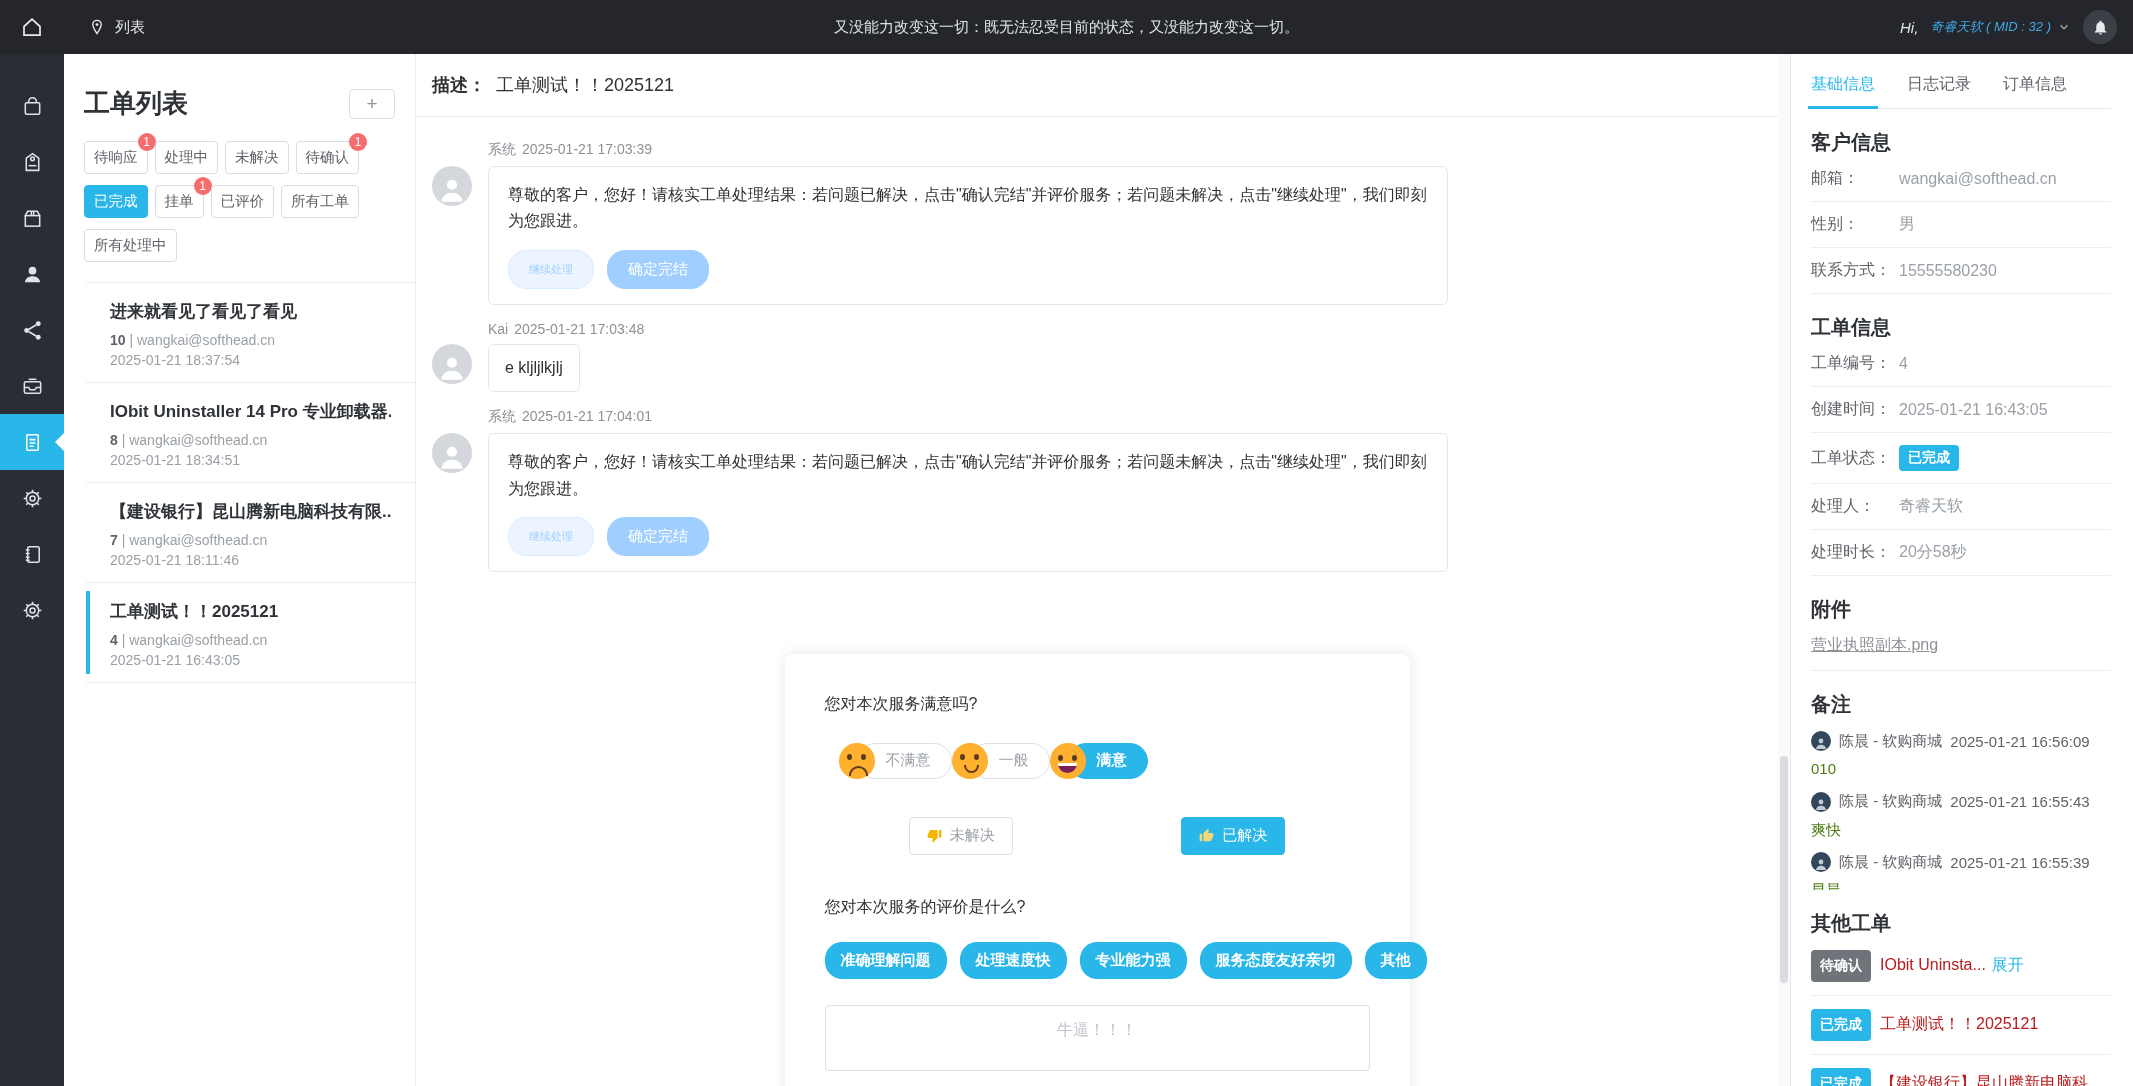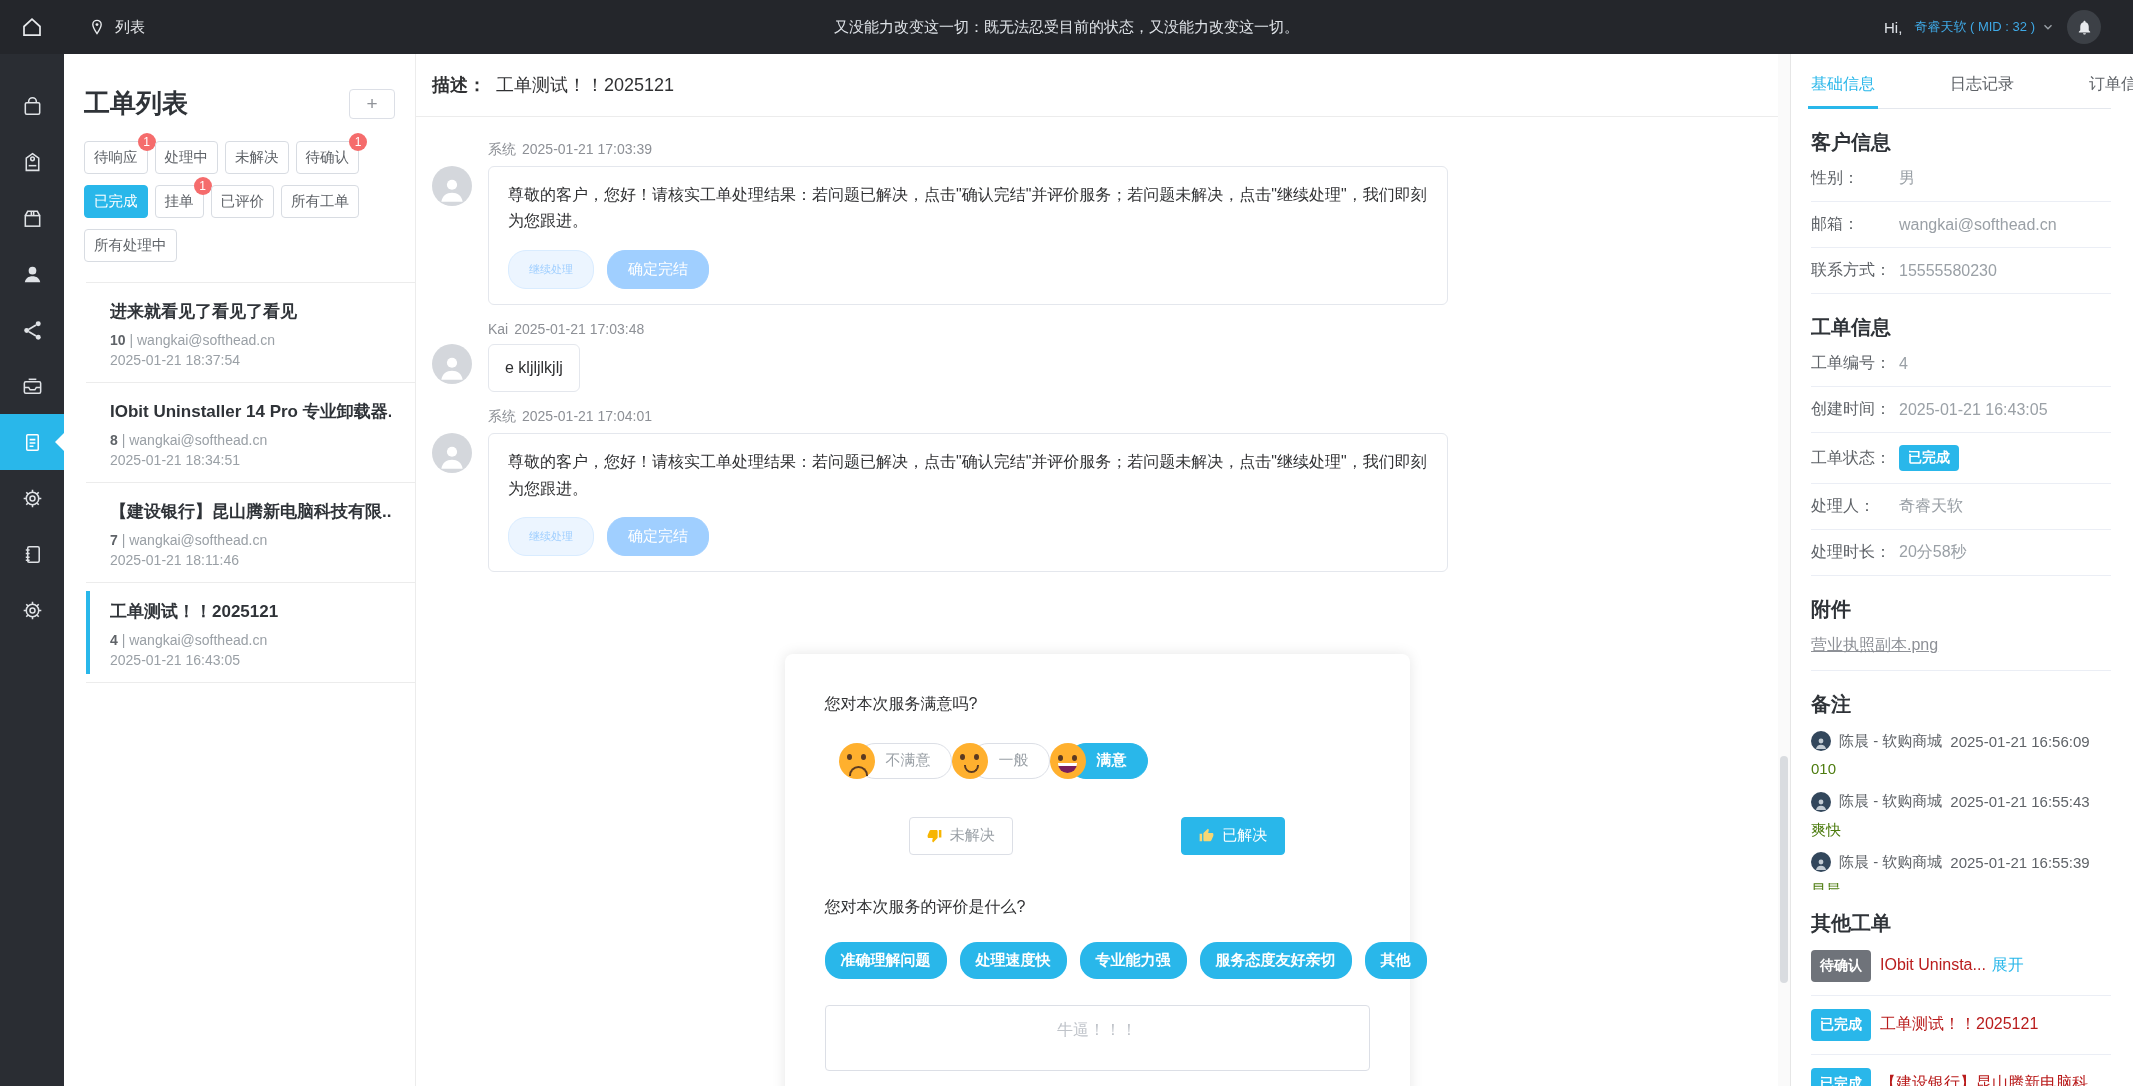--- a/index.html
+++ b/index.html
@@ -7,21 +7,21 @@
   body {
     width:2133px; height:1086px; overflow:hidden; position:relative;
     font-family:"Liberation Sans","DejaVu Sans",sans-serif;
     background:#fff; color:#303133;
   }
   
   .topbar{position:absolute;top:0;left:0;right:0;height:54px;background:#24262b;display:flex;align-items:center;z-index:10;color:#e8eaed;}
   .home-cell{width:64px;height:54px;display:flex;align-items:center;justify-content:center;cursor:pointer;}
   .loc-tab{display:flex;align-items:center;gap:9px;margin-left:24px;font-size:15px;color:#e4e6e9;}
   .motto{position:absolute;left:50%;transform:translateX(-50%);font-size:15px;color:#dfe3e8;white-space:nowrap;}
-  .user-area{margin-left:auto;display:flex;align-items:center;gap:12px;padding-right:32px;}
+  .user-area{margin-left:auto;display:flex;align-items:center;gap:12px;padding-right:16px;font-style:italic;}
   .greet{font-size:15px;color:#dfe3e8;}
   .user-name{font-size:13px;color:#3fa9e6;display:flex;align-items:center;gap:6px;cursor:pointer;}
   .bell{width:34px;height:34px;border-radius:50%;background:#3c4046;display:flex;align-items:center;justify-content:center;cursor:pointer;}
   
   .rail{position:absolute;top:54px;left:0;bottom:0;width:64px;background:#2a2d33;padding-top:24px;z-index:9;}
   .rail-item{height:56px;display:flex;align-items:center;justify-content:center;position:relative;cursor:pointer;}
   .rail-item.active{background:#29b7ea;}
   .rail-item.active::after{content:"";position:absolute;right:0;top:50%;transform:translateY(-50%);width:0;height:0;border-right:9px solid #ffffff;border-top:9px solid transparent;border-bottom:9px solid transparent;}
   
   .app{position:absolute;top:54px;left:64px;right:0;bottom:0;display:flex;background:#fff;}
@@ -73,21 +73,21 @@
   .solve-btn{display:flex;align-items:center;gap:8px;height:38px;padding:0 17px;border-radius:4px;border:1px solid #dcdfe6;background:#fff;color:#9aa0a6;font-size:15px;cursor:pointer;}
   .solve-btn.selected{background:#29b7ea;border-color:#29b7ea;color:#fff;}
   .tags{display:flex;gap:13px;margin:24px 0 26px;}
   .tag{background:#29b7ea;color:#fff;font-weight:bold;font-size:15px;border-radius:17px;padding:9px 16px;white-space:nowrap;cursor:pointer;}
   .comment{border:1px solid #dcdfe6;border-radius:4px;height:66px;padding-top:14px;text-align:center;color:#bfc3c9;font-size:16px;cursor:text;}
   
   .vscroll{width:12px;flex:none;background:#fafafa;position:relative;}
   .vscroll .thumb{position:absolute;left:2px;right:2px;top:68%;height:22%;border-radius:4px;background:#d9dce0;cursor:pointer;}
   
   .side{width:343px;flex:none;border-left:1px solid #e6e6e6;padding:0 22px 0 20px;overflow:hidden;}
-  .tabs{display:flex;gap:75px;padding-top:20px;border-bottom:1px solid #e4e7ed;}
+  .tabs{display:flex;gap:32px;padding-top:20px;border-bottom:1px solid #e4e7ed;}
   .tab{font-size:16px;color:#5f6368;padding-bottom:13px;position:relative;cursor:pointer;white-space:nowrap;}
   .tab.active{color:#29b7ea;}
   .tab.active::after{content:"";position:absolute;left:-3px;right:-3px;bottom:-1px;height:3px;background:#29b7ea;}
   .sec-title{font-size:20px;font-weight:bold;color:#2f3338;margin:20px 0 0;}
   .irow{display:flex;align-items:center;padding:12px 0;border-bottom:1px solid #ebeef5;font-size:16px;}
   .irow .lbl{width:88px;flex:none;color:#5f6368;}
   .irow .val{color:#9aa0a6;}
   .badge-accent{background:#29b7ea;color:#fff;font-size:14px;font-weight:bold;border-radius:4px;padding:4px 9px;display:inline-block;}
   .attach-wrap{padding:12px 0 14px;border-bottom:1px solid #ebeef5;}
   .attach-link{font-size:16px;color:#8d9096;text-decoration:underline;cursor:pointer;}
@@ -360,26 +360,26 @@
 
   <div class="side">
     <div class="tabs">
       <span class="tab active">基础信息</span>
       <span class="tab">日志记录</span>
       <span class="tab">订单信息</span>
     </div>
 
     <div class="sec-title">客户信息</div>
     <div class="irow">
+      <span class="lbl">邮箱：</span>
+        <span class="val">wangkai@softhead.cn</span>
+    </div>
+    <div class="irow">
       <span class="lbl">性别：</span>
         <span class="val">男</span>
-    </div>
-    <div class="irow">
-      <span class="lbl">邮箱：</span>
-        <span class="val">wangkai@softhead.cn</span>
     </div>
     <div class="irow">
       <span class="lbl">联系方式：</span>
         <span class="val">15555580230</span>
     </div>
 
     <div class="sec-title">工单信息</div>
     <div class="irow">
       <span class="lbl">工单编号：</span>
         <span class="val">4</span>

